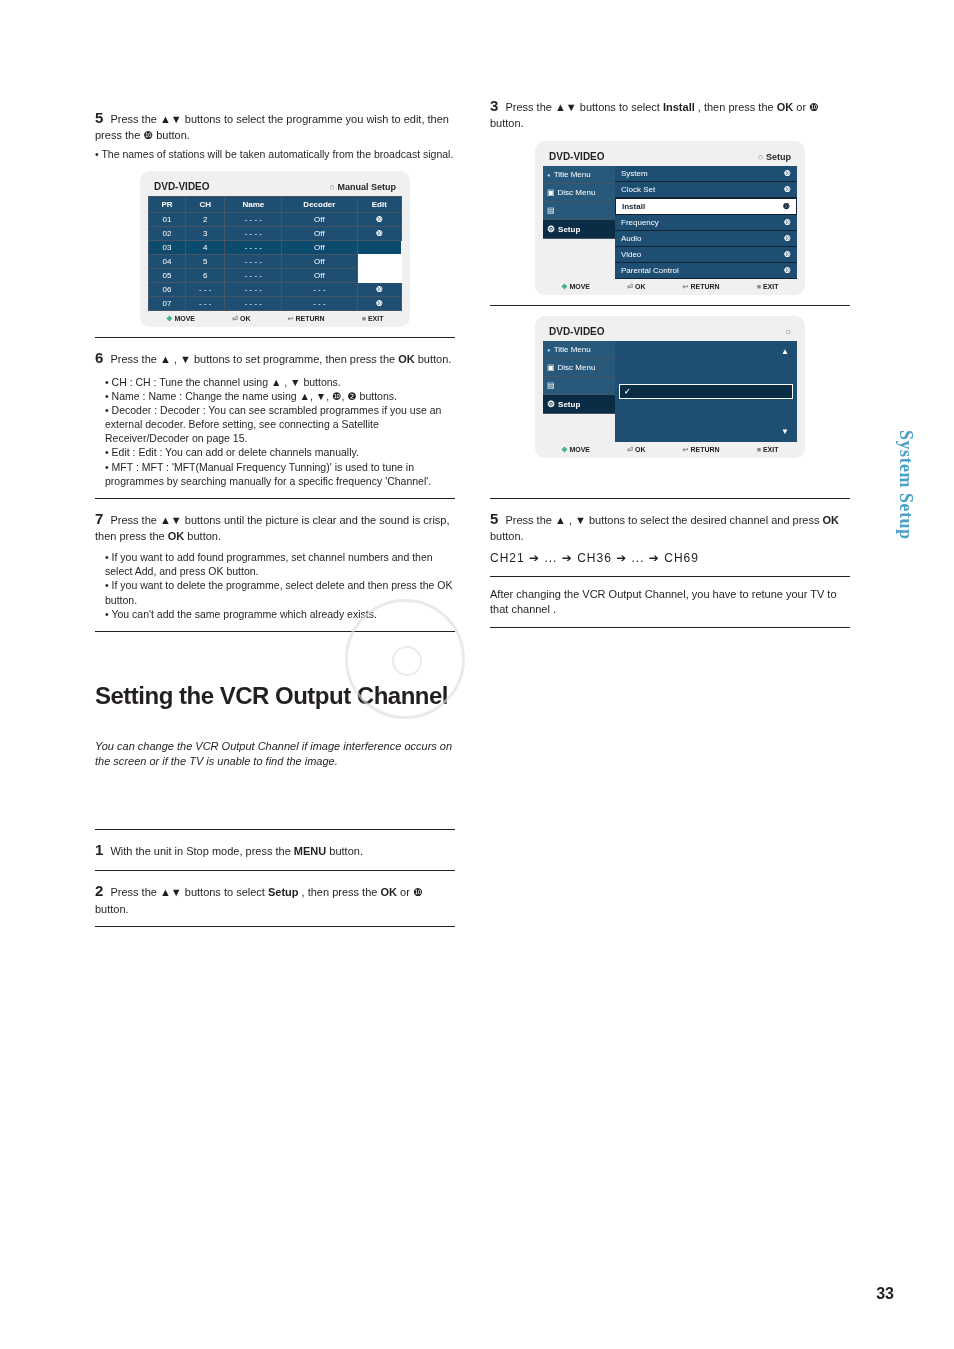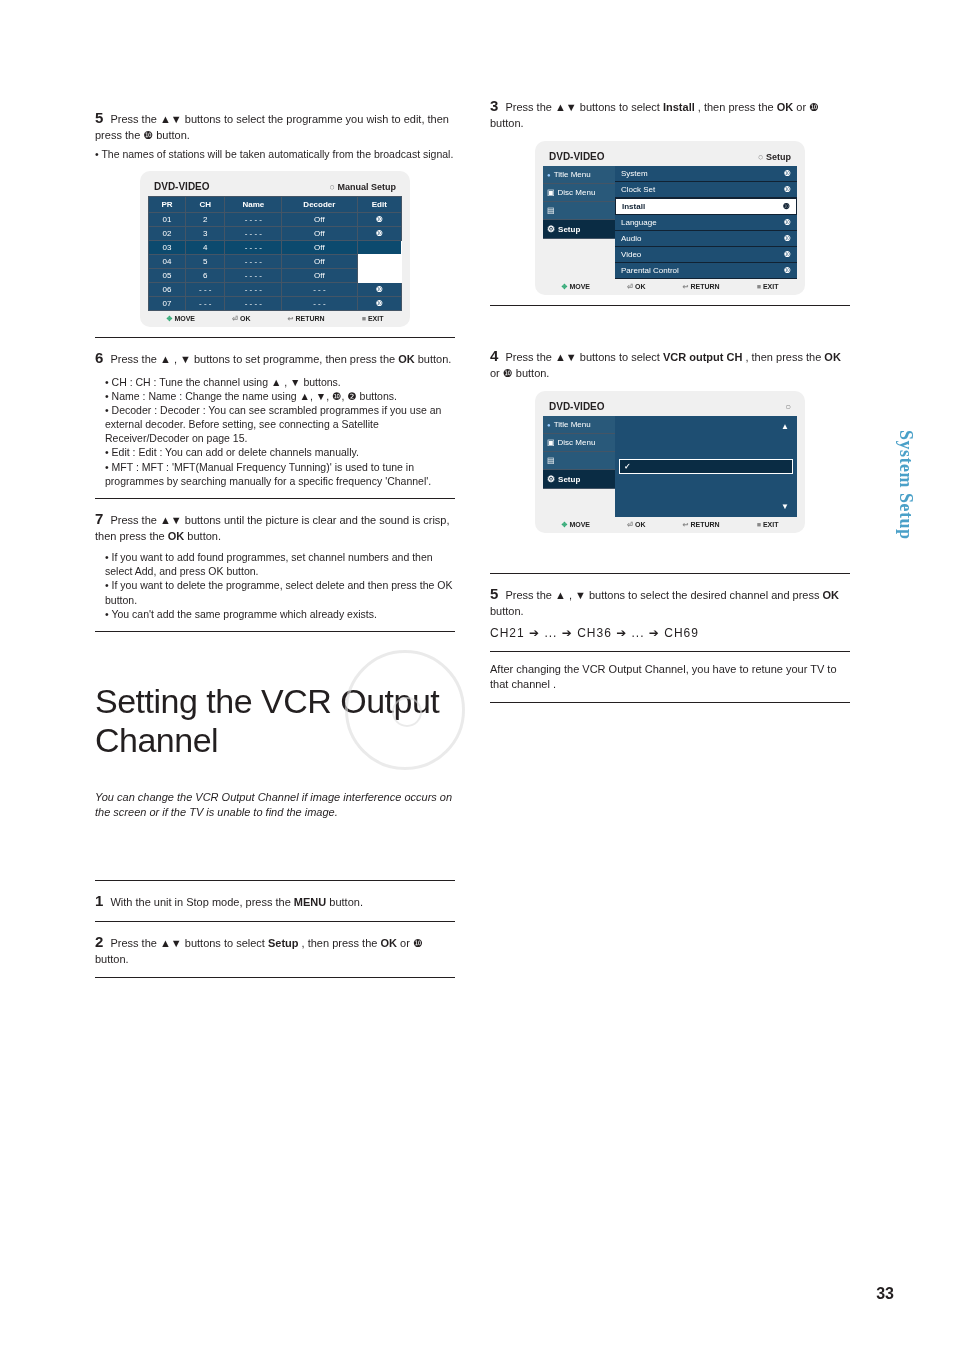--- a/index.html
+++ b/index.html
@@ -41,21 +41,21 @@
   .osd-table th { background: #1e4e72; padding: 3px 4px; font-weight: bold; border: 1px solid #456; }
   .osd-table td { background: #1e4e72; padding: 2px 4px; text-align: center; border: 1px solid #456; }
   .osd-table tr.selrow td { background: #0c4a6e; }
   .osd-table td.editcell { background: #fff; border: 1px solid #fff; }
 
   .osd-outchan { flex:1; background:#1e4e72; padding:4px 4px; }
   .osd-outchan .row { display:flex; justify-content:space-between; color:#fff; font-size:8px; padding:2px 4px; }
   .osd-outchan .row.sel { background:#0a2c44; border:1px solid #fff; }
   .osd-outchan .tick { color:#fff; font-weight:bold; }
 
-  .big-title { font-size: 34px; font-weight: 400; line-height: 1.15; letter-spacing: -0.5px; }
+  .big-title { font-size: 24px; font-weight: 700; line-height: 1.15; letter-spacing: -0.5px; }
   .disc-bg { position:absolute; right:-10px; bottom:-10px; width:120px; height:120px; border:3px solid #ddd; border-radius:50%; opacity:.6; }
   .disc-bg::after { content:""; position:absolute; left:50%; top:50%; width:26px; height:26px; margin:-13px; border:2px solid #ddd; border-radius:50%; }
 
   .sidebar-tab { position: absolute; right: 38px; top: 430px; writing-mode: vertical-rl; font-size: 18px; font-weight: 700; color: #4aa0c8; font-family: Georgia, 'Times New Roman', serif; letter-spacing: 0.5px; }
   .page-num { position: absolute; right: 60px; bottom: 46px; font-size: 16px; font-weight: 700; }
 </style>
 </head>
 <body>
 
 <div class="page">
@@ -245,21 +245,21 @@
             </div>
           <div class="osd-mainitem">
               <span>Clock Set</span>
               <span class="arr">❿</span>
             </div>
           <div class="osd-mainitem sel">
               <span>Install</span>
               <span class="arr">❿</span>
             </div>
           <div class="osd-mainitem">
-              <span>Language</span>
+              <span>Frequency</span>
               <span class="arr">❿</span>
             </div>
           <div class="osd-mainitem">
               <span>Audio</span>
               <span class="arr">❿</span>
             </div>
           <div class="osd-mainitem">
               <span>Video</span>
               <span class="arr">❿</span>
             </div>
@@ -272,28 +272,20 @@
       <div class="osd-footer">
         <span class="mv">MOVE</span>
         <span class="ok">OK</span>
         <span class="ret">RETURN</span>
         <span class="ex">EXIT</span>
       </div>
     </div>
 
     <hr class="rule">
 
-    <div class="step" style="margin-top:40px">
-      <span class="num">4</span>
-      <span>Press the </span><span class="sym">▲▼</span>
-      <span> buttons to select </span><span class="bold">VCR output CH</span>
-      <span>, then press the </span><span class="bold">OK</span>
-      <span> or </span><span class="sym">❿</span>
-      <span> button.</span>
-    </div>
 
     <div class="osd">
       <div class="osd-title-row">
         <span>DVD-VIDEO</span>
         <span style="color:#888">○</span>
       </div>
       <div class="osd-body">
         <div class="osd-sidemenu">
           <div class="osd-sideitem">
               <span class="dot"></span>

